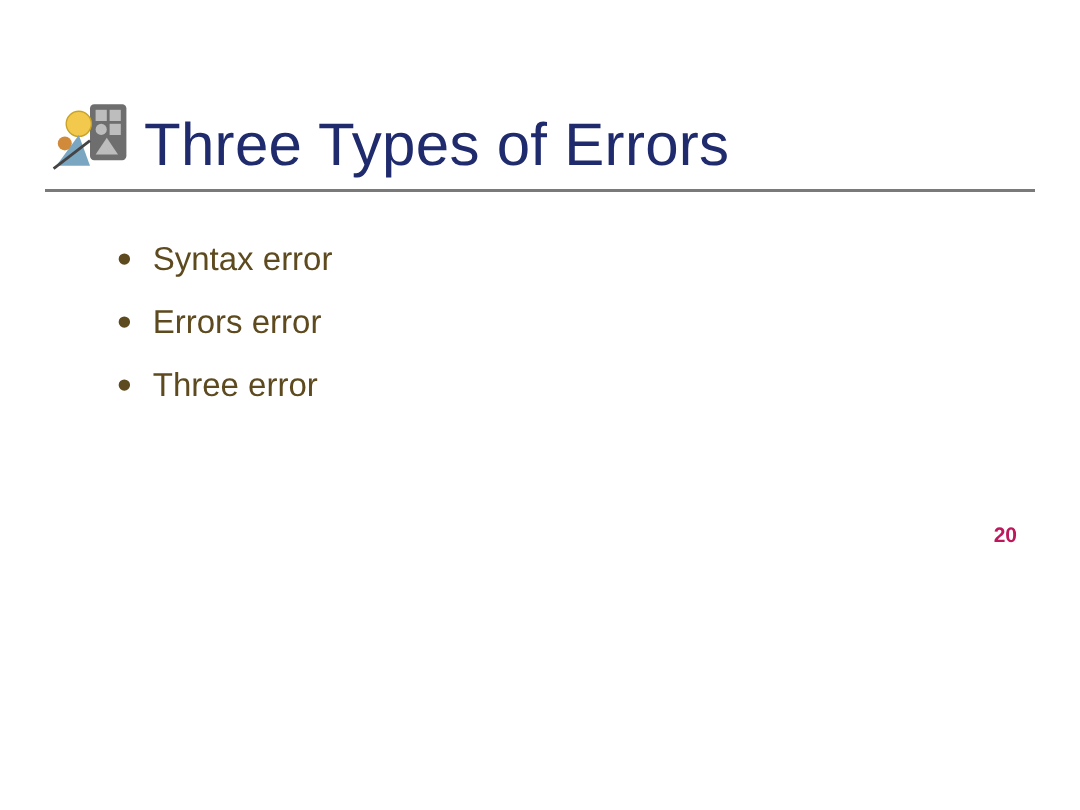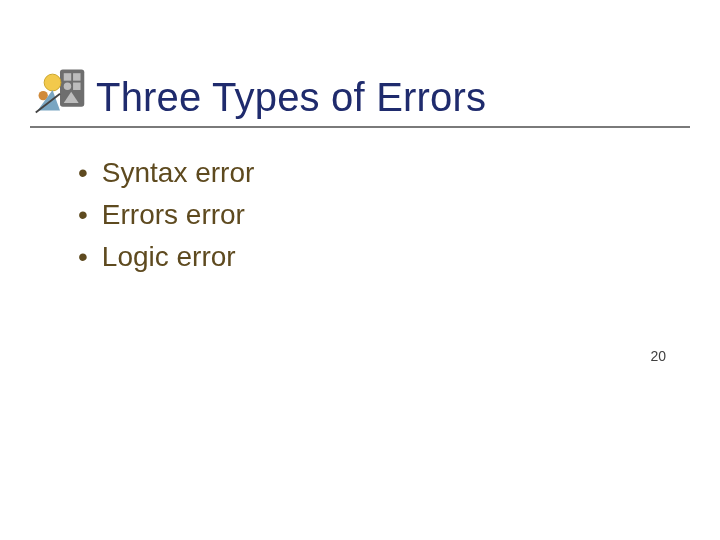--- a/index.html
+++ b/index.html
@@ -5,22 +5,22 @@
   * { margin: 0; padding: 0; box-sizing: border-box; }
   html, body { width: 720px; height: 540px; background: #ffffff; font-family: Arial, Helvetica, sans-serif; }
   .slide { position: relative; width: 720px; height: 400px; }
   .header { display: flex; align-items: flex-end; padding: 60px 0 0 30px; }
   .icon-wrap { width: 60px; height: 60px; margin-right: 6px; display:flex; align-items:center; justify-content:center; }
   .title { font-size: 40px; color: #1f2b6d; font-weight: 400; letter-spacing: 0.2px; }
   .rule { height: 2px; background: #7a7a7a; margin: 6px 30px 0 30px; }
   .content { padding: 28px 0 0 78px; }
   .item { display: flex; align-items: flex-start; margin-bottom: 8px; }
   .bullet { color: #5e4a1f; font-size: 28px; line-height: 34px; margin-right: 14px; }
-  .text { color: #5e4a1f; font-size: 28px; line-height: 34px; }
-  .pagenum { position: absolute; right: 54px; bottom: 36px; font-size: 14px; color: #404040; }
+  .text { color: #5e4a1f; font-size: 22px; line-height: 34px; }
+  .pagenum { position: absolute; right: 42px; bottom: 36px; font-size: 14px; color: #be185d; font-weight: bold; }
 </style>
 </head>
 <body>
 
 <div class="slide">
   <div class="header">
     <div class="icon-wrap">
       <svg viewBox="0 0 60 60" width="56" height="56">
         <rect x="30" y="8" width="26" height="40" rx="3" fill="#6e6e6e"></rect>
         <rect x="34" y="12" width="8" height="8" fill="#bdbdbd"></rect>
@@ -42,18 +42,18 @@
     <div class="item">
       <span class="bullet">•</span>
       <span class="text">Syntax error</span>
     </div>
     <div class="item">
       <span class="bullet">•</span>
       <span class="text">Errors error</span>
     </div>
     <div class="item">
       <span class="bullet">•</span>
-      <span class="text">Logic error</span>
+      <span class="text">Three error</span>
     </div>
   </div>
 
   <div class="pagenum">20</div>
 </div>
 
 </body></html>

